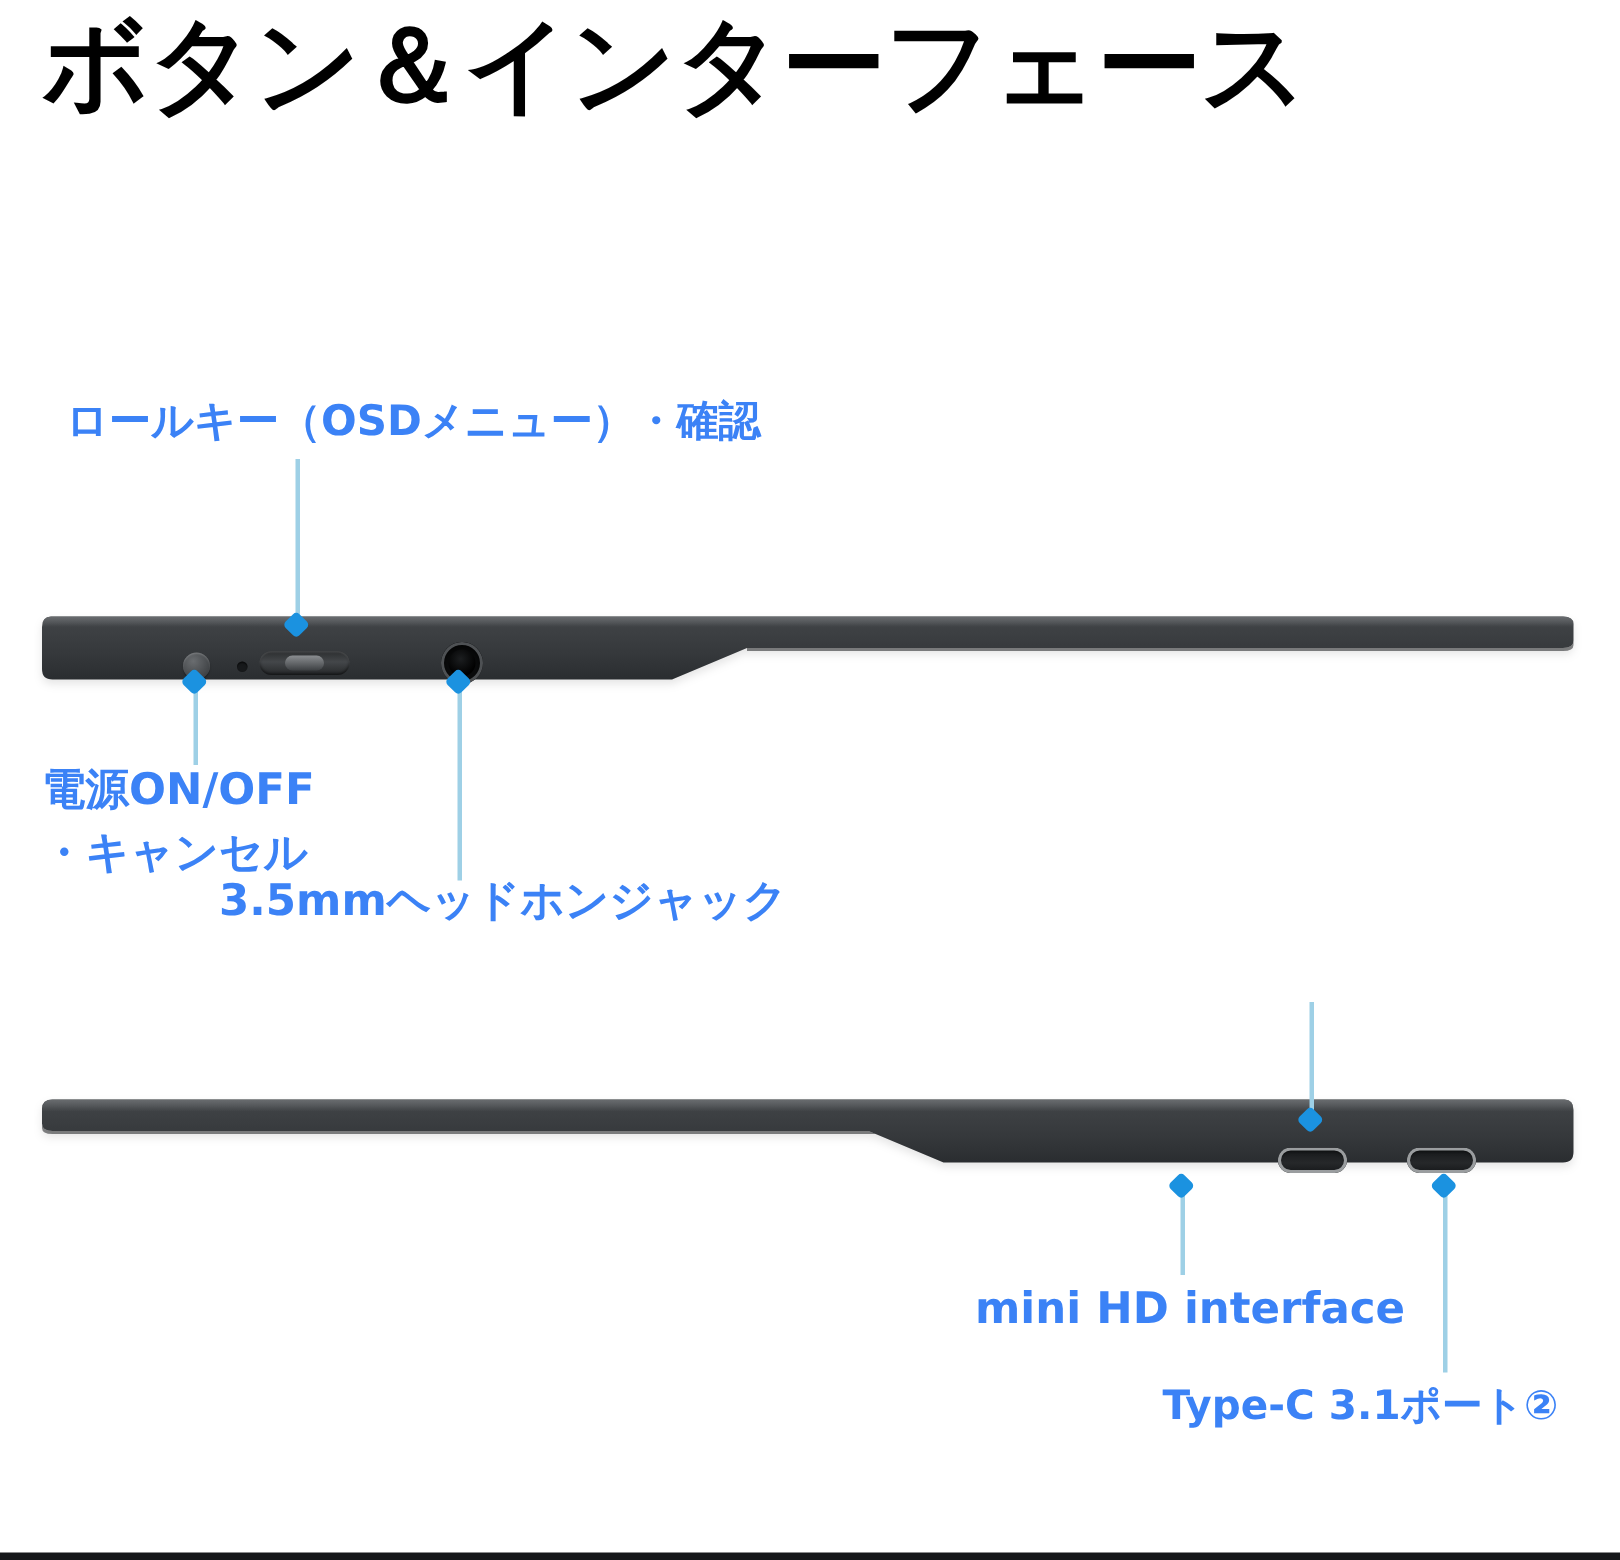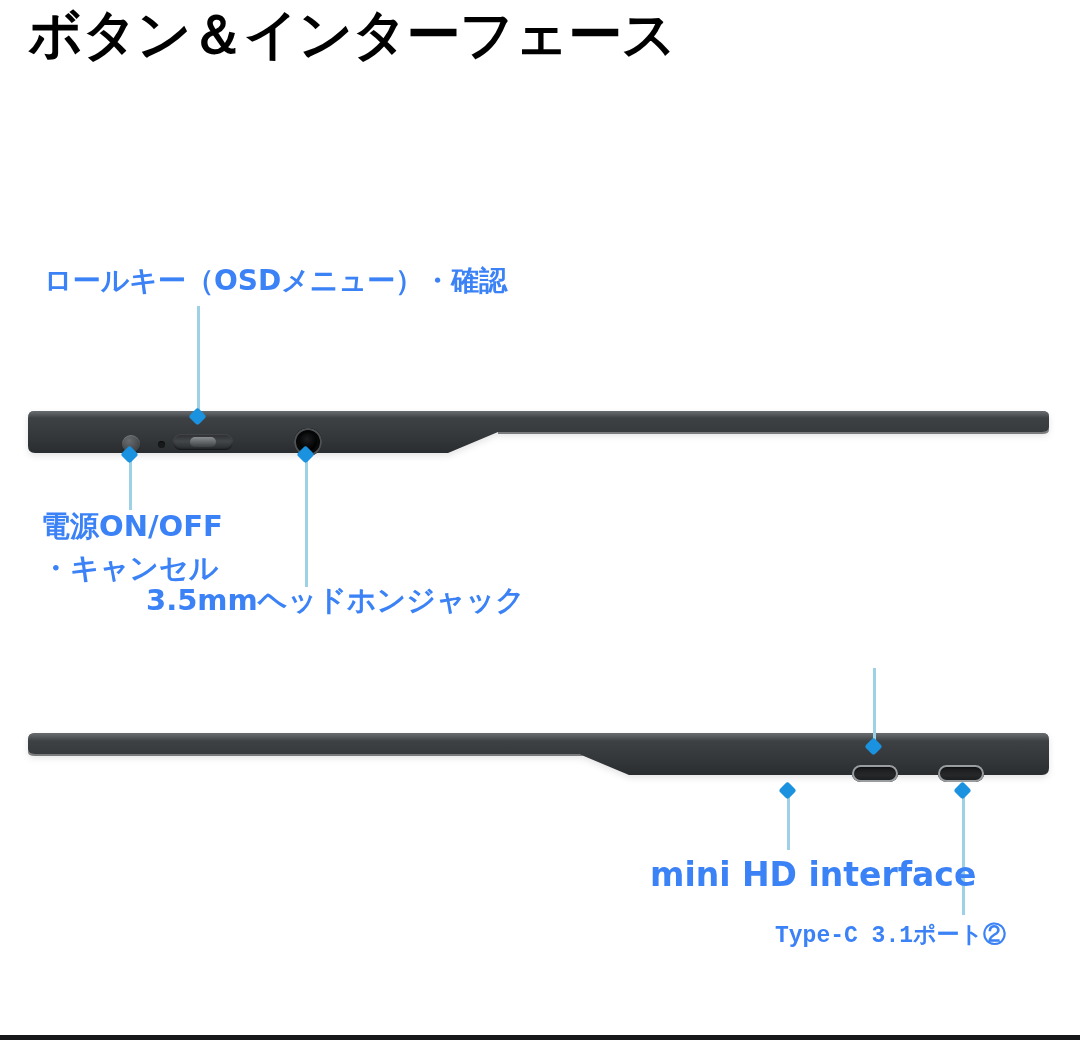--- a/index.html
+++ b/index.html
@@ -21,43 +21,43 @@
     border-bottom: 5px solid #16181a;
     box-sizing: border-box;
   }
 
   
   .title {
     position: absolute;
     left: 28px;
     top: 6px;
     width: 1040px;
-    font-size: 54px;
+    font-size: 70px;
     line-height: 1.06;
     font-weight: 700;
     letter-spacing: -1px;
     color: #000000;
     white-space: nowrap;
     font-family: "DejaVu Sans", "Liberation Sans", sans-serif;
   }
 
   
   .label {
     position: absolute;
     color: #3b82f6;
     font-weight: 700;
     white-space: nowrap;
     font-family: "DejaVu Sans", "Liberation Sans", sans-serif;
   }
   .label-rollkey   { left: 44px;  top: 262px; font-size: 28px; }
   .label-power     { left: 28px;  top: 505px; font-size: 29px; line-height: 1.45; }
   .label-jack      { left: 146px; top: 581px; font-size: 29px; }
   .label-typec1    { left: 748px; top: 626px; font-size: 29px; }
-  .label-minihd    { left: 650px; top: 855px; font-size: 33px; }
-  .label-typec2    { left: 775px; top: 919px; font-size: 23px; font-family: Liberation Mono, monospace; }
+  .label-minihd    { left: 650px; top: 855px; font-size: 29px; }
+  .label-typec2    { left: 775px; top: 919px; font-size: 27px; }
 
   
   .leader {
     position: absolute;
     width: 3px;
     background: #9ed0e6;
   }
   .leader-dot {
     position: absolute;
     width: 14px;
@@ -260,21 +260,21 @@
   <div class="leader-dot diamond ld-typec1-dot"></div>
 
   <div class="leader ld-minihd-line"></div>
   <div class="leader-dot diamond ld-minihd-dot"></div>
 
   <div class="leader ld-typec2-line"></div>
   <div class="leader-dot diamond ld-typec2-dot"></div>
 
   <div class="label label-rollkey">ロールキー（OSDメニュー）・確認</div>
 
-  <div class="label label-power" style="white-space: pre; margin-left: 13px;">電源ON/OFF
+  <div class="label label-power" style="white-space: pre;">電源ON/OFF
 ・キャンセル</div>
 
   <div class="label label-jack">3.5mmヘッドホンジャック</div>
 
 
   <div class="label label-minihd">mini HD interface</div>
 
   <div class="label label-typec2">Type-C 3.1ポート②</div>
 
 </div>

